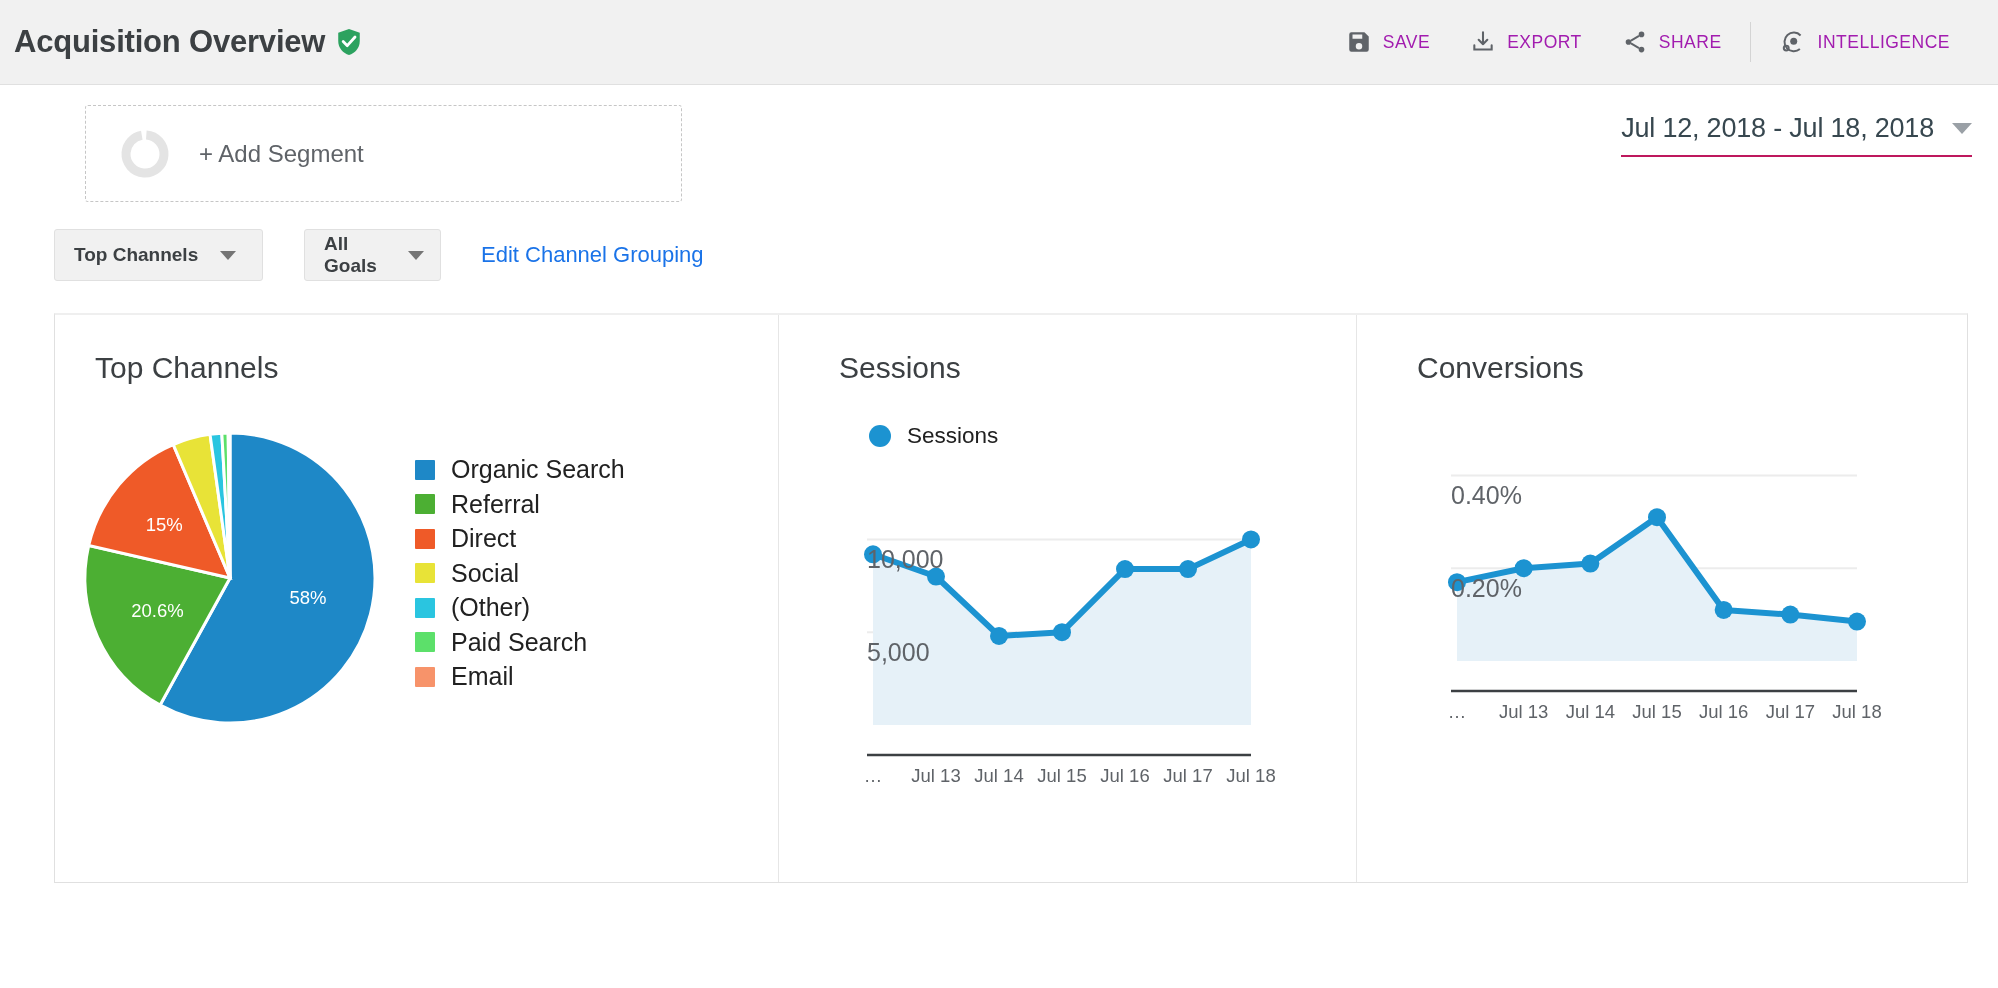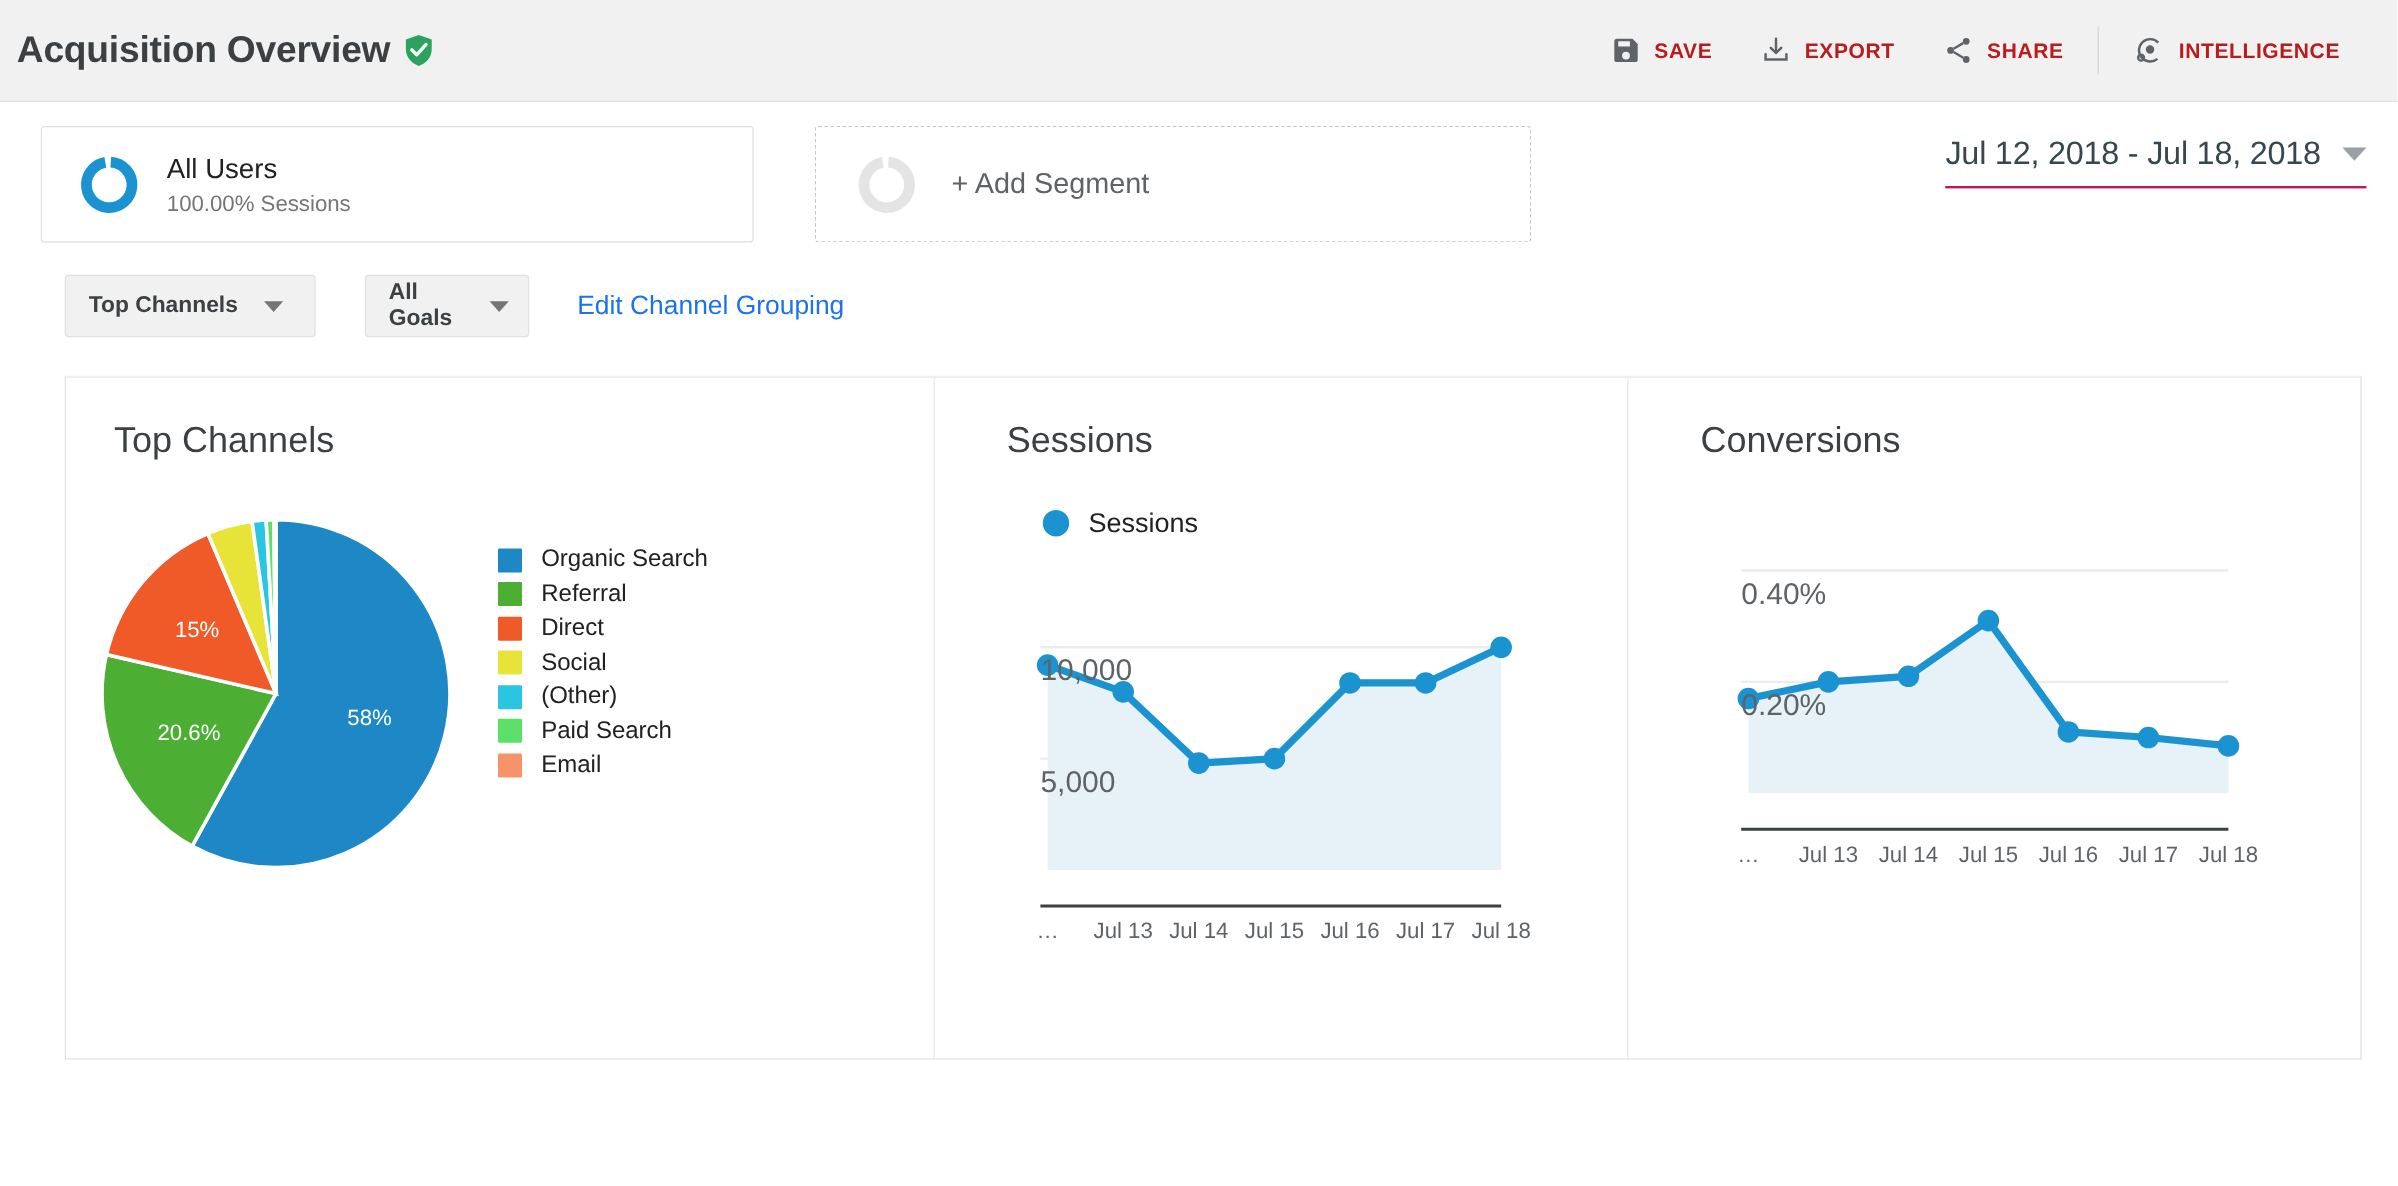--- a/index.html
+++ b/index.html
@@ -26,21 +26,21 @@
     font-size: 31px; font-weight: bold; color: #3c4043; letter-spacing: -0.2px;
   }
   .shield-icon { width: 26px; height: 28px; display: block; }
 
   .header-actions {
     margin-left: auto; display: flex; align-items: center; height: 100%;
   }
   .hbtn {
     display: flex; align-items: center; gap: 11px;
     padding: 0 20px; height: 100%;
-    color: #b91c1c; font-size: 17.5px; font-weight: bold;
+    color: #a21caf; font-size: 17.5px; font-weight: normal;
     letter-spacing: 0.5px; cursor: pointer;
     background: none; border: none;
     font-family: "Liberation Sans", sans-serif;
   }
   .hbtn svg { display: block; }
   .hdivider { width: 1px; height: 40px; background: #d4d4d4; margin: 0 8px; }
 
   
   .segment-row {
     display: flex; align-items: flex-start;
@@ -116,21 +116,21 @@
   .panel.p2 .panel-title, .panel.p3 .panel-title { padding-left: 60px; }
 
   
   .pie-area { display: flex; margin-top: 28px; }
   .pie-holder { width: 360px; padding-left: 10px; position: relative; }
   .pie-legend {
     padding-top: 42px; display: flex; flex-direction: column; gap: 5.5px;
   }
   .legend-item { display: flex; align-items: center; gap: 16px; cursor: pointer; }
   .legend-swatch { width: 20px; height: 20px; border-radius: 1px; }
-  .legend-label { font-size: 20px; color: #212121; }
+  .legend-label { font-size: 25px; color: #212121; }
   .pie-pct {
     position: absolute; color: #fff; font-size: 18.5px;
     pointer-events: none; white-space: nowrap;
   }
 
   
   .chart-legend {
     display: flex; align-items: center; gap: 16px;
     padding-left: 90px; margin-top: 38px;
   }
@@ -204,31 +204,20 @@
           <path d="M18.5 6.4 a8 8 0 1 0 -0.6 11.6"></path>
           <circle cx="6.2" cy="17.2" r="2.1"></circle>
         </svg>
       </span>
       <span>INTELLIGENCE</span>
     </button>
   </div>
 </div>
 
 <div class="segment-row">
-  <div class="segment-card">
-    <span class="donut">
-      <svg width="52" height="52" viewBox="0 0 52 52">
-        <circle cx="26" cy="26" r="19" fill="none" stroke="#1c93d1" stroke-width="9" stroke-dasharray="114 5" transform="rotate(-86 26 26)"></circle>
-      </svg>
-    </span>
-    <span class="seg-texts">
-      <span class="seg-title">All Users</span>
-      <span class="seg-sub">100.00% Sessions</span>
-    </span>
-  </div>
 
   <div class="segment-add">
     <span class="donut">
       <svg width="52" height="52" viewBox="0 0 52 52">
         <circle cx="26" cy="26" r="19" fill="none" stroke="#e4e4e4" stroke-width="9" stroke-dasharray="114 5" transform="rotate(-86 26 26)"></circle>
       </svg>
     </span>
     <span class="seg-add-label">+ Add Segment</span>
   </div>
 

